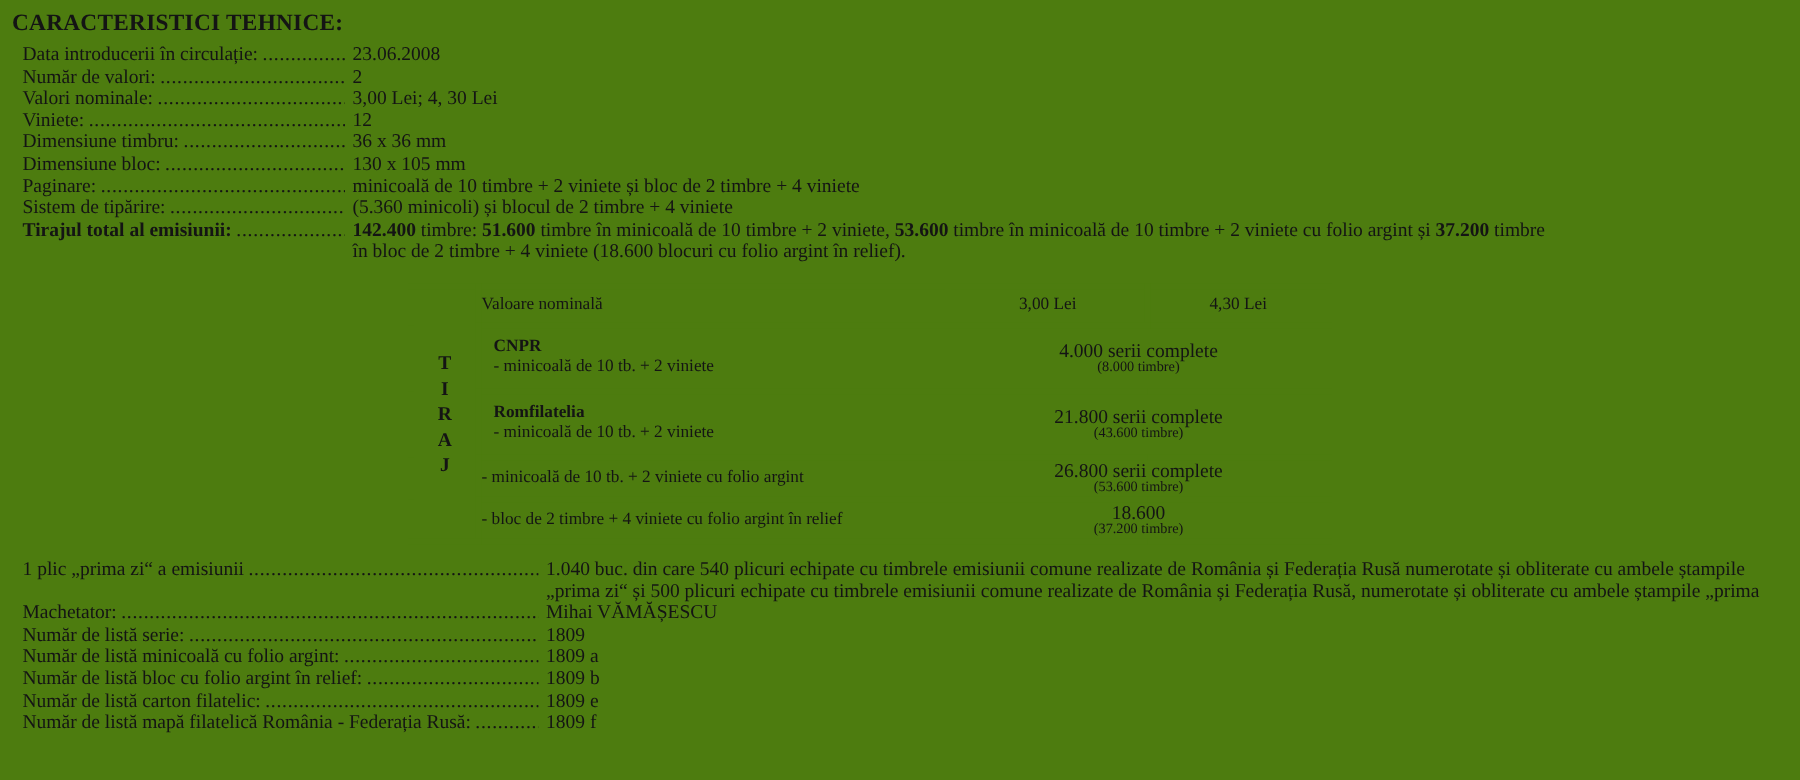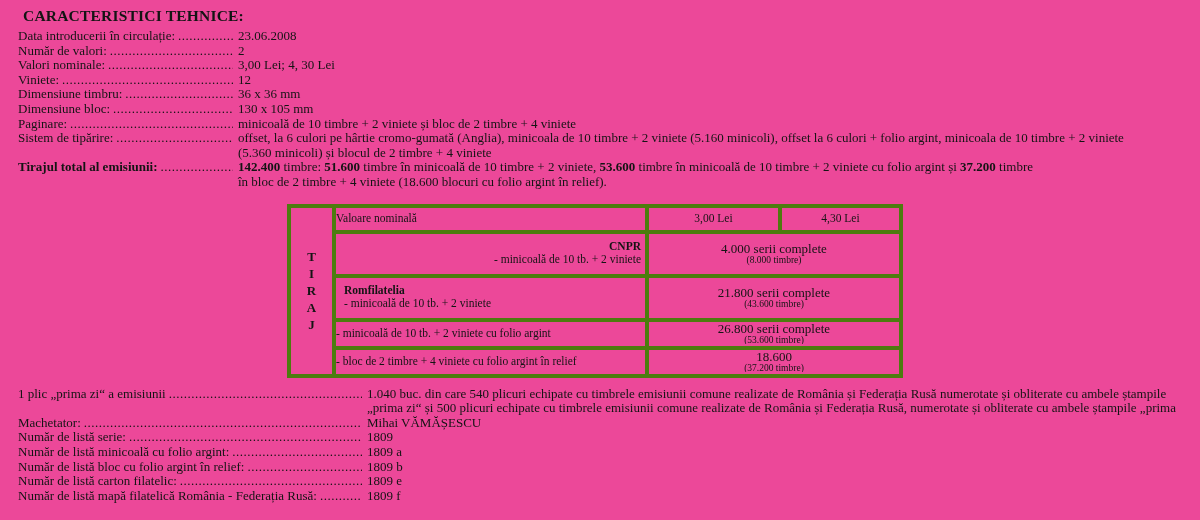--- a/index.html
+++ b/index.html
@@ -1,24 +1,24 @@
 <!DOCTYPE html>
 <html><head>
 <meta charset="utf-8">
 <style>
   html,body { margin:0; padding:0; background:#ffffff; }
   .page {
     position:relative; width:1200px; height:520px; overflow:hidden;
-    box-sizing:border-box; background:#ec4899; color:#141414;
-    font-family:"Liberation Serif", serif; padding:2px 0 0 18px;
+    box-sizing:border-box; background:#4d7c0f; color:#141414;
+    font-family:"Liberation Serif", serif; padding:2px 0 0 3px;
   }
   .title { font-weight:bold; font-size:15.5px; margin:5px 0 4px 5px; letter-spacing:0.2px; }
 
   .row { display:flex; align-items:flex-start; font-size:13px; line-height:14.6px; }
-  .lblbox { display:flex; width:215px; flex:none; margin-right:5px; }
+  .lblbox { display:flex; width:215px; flex:none; margin-right:5px;margin-left:12px; }
   .lblbox .lbl { white-space:nowrap; }
   .dots { flex:1 1 auto; overflow:hidden; white-space:nowrap; margin-left:3px; letter-spacing:0.5px; color:#141414; font-weight:normal; }
   .val { flex:1 1 auto; min-width:0; }
   .bold { font-weight:bold; }
   .wide .lblbox { width:344px; }
 
   table.tiraj {
     border-collapse:collapse; table-layout:fixed; width:596px;
     margin:14px 0 0 269px; border:3px solid #000;
     font-size:11.5px; line-height:13px; color:#141414;
@@ -97,21 +97,20 @@
           <span class="dots">........................................................................................................................</span>
         </div>
       <div class="val">minicoală de 10 timbre + 2 viniete și bloc de 2 timbre + 4 viniete</div>
     </div>
     <div class="row">
       <div class="lblbox">
           <span class="lbl">Sistem de tipărire:</span>
           <span class="dots">........................................................................................................................</span>
         </div>
       <div class="val">
-        <div>offset, la 6 culori pe hârtie cromo-gumată (Anglia), minicoala de 10 timbre + 2 viniete (5.160 minicoli), offset la 6 culori + folio argint, minicoala de 10 timbre + 2 viniete</div>
         <div>(5.360 minicoli) și blocul de 2 timbre + 4 viniete</div>
       </div>
     </div>
     <div class="row">
       <div class="lblbox">
           <span class="lbl bold">Tirajul total al emisiunii:</span>
           <span class="dots">........................................................................................................................</span>
         </div>
       <div class="val">
         <div><span class="bold">142.400</span><span> timbre: </span><span class="bold">51.600</span><span> timbre în minicoală de 10 timbre + 2 viniete, </span><span class="bold">53.600</span><span> timbre în minicoală de 10 timbre + 2 viniete cu folio argint și </span><span class="bold">37.200</span><span> timbre</span></div>
@@ -128,21 +127,21 @@
         <div>I</div>
         <div>R</div>
         <div>A</div>
         <div>J</div>
       </td>
       <td class="desc">Valoare nominală</td>
       <td class="num num1">3,00 Lei</td>
       <td class="num num2">4,30 Lei</td>
     </tr>
     <tr class="grow">
-      <td class="desc" style="padding:0;text-align:right;">
+      <td class="desc" style="padding:0;">
         <div class="desc-flex">
           <span class="grp">CNPR</span>
           <span>- minicoală de 10 tb. + 2 viniete</span>
         </div>
       </td>
       <td class="num" colspan="2">
         <div class="cellval">
           <div class="main">4.000 serii complete</div>
           <div class="sub">(8.000 timbre)</div>
         </div>

